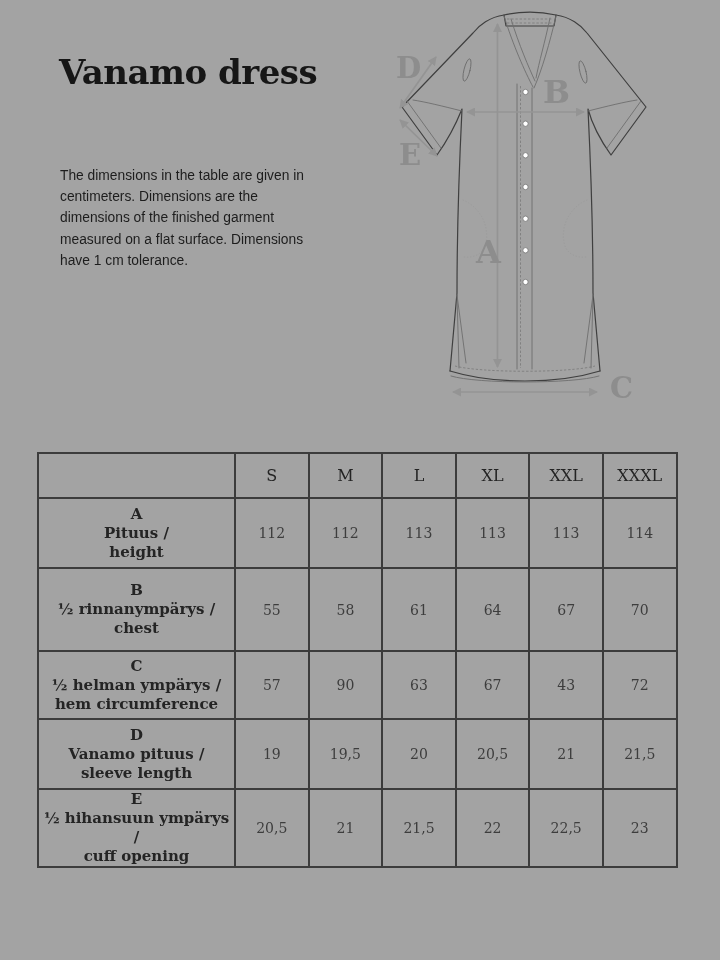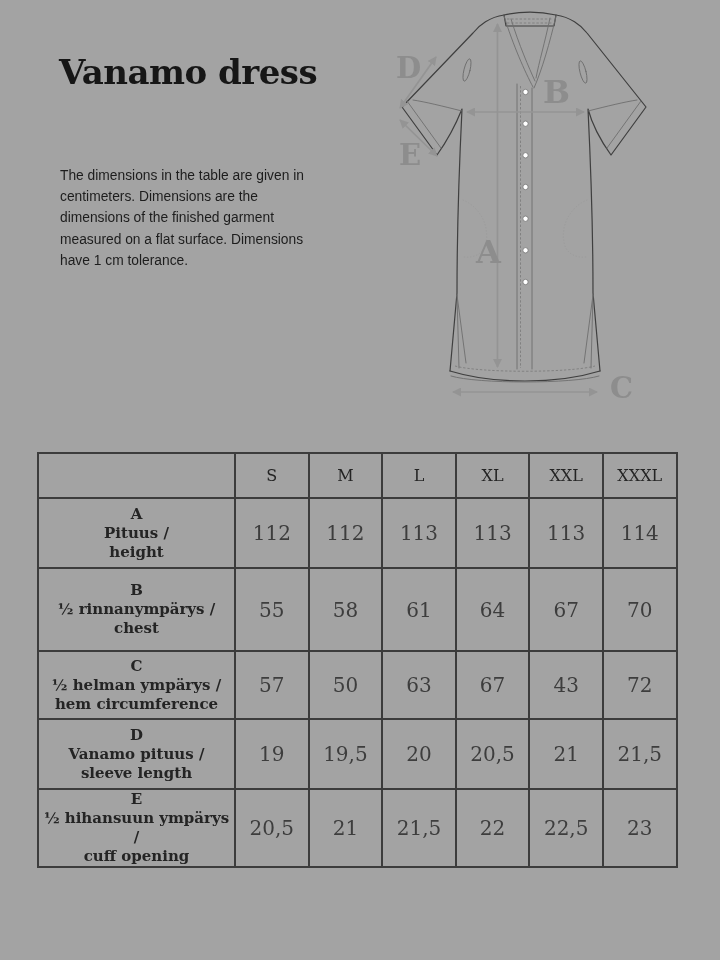--- a/index.html
+++ b/index.html
@@ -14,21 +14,21 @@
   .desc.en{top:161px;}
   .desc.fi{top:267px;}
   .drawing{position:absolute;left:380px;top:0;width:340px;height:420px;}
   table.sizes{position:absolute;left:37px;top:452px;width:639px;
               border-collapse:collapse;table-layout:fixed;}
   table.sizes td{border:2px solid #3c3c3c;text-align:center;vertical-align:middle;
                  padding:0;overflow:hidden;}
   td.szhead{font-family:"DejaVu Serif",serif;font-size:16px;font-weight:500;color:#242424;}
   td.lbl{font-family:"DejaVu Serif",serif;font-weight:700;font-size:15px;
          line-height:19px;color:#242424;}
-  td.val{font-family:"DejaVu Serif",serif;font-size:20px;color:#3d3d3d;border-radius:25px;}
+  td.val{font-family:"DejaVu Serif",serif;font-size:14px;color:#3d3d3d;border-radius:25px;}
 </style>
 </head>
 <body>
 
 <div class="page">
 
   <h1 class="title">Vanamo dress</h1>
 
   <p class="desc en">The dimensions in the table are given in centimeters. Dimensions are the dimensions of the finished garment measured on a flat surface. Dimensions have 1 cm tolerance.</p>
 
@@ -156,21 +156,21 @@
         <td class="val">70</td>
       </tr>
 
       <tr style="height:68px">
         <td class="lbl">
           <div>C</div>
           <div>½  helman ympärys /</div>
           <div>hem circumference</div>
         </td>
         <td class="val">57</td>
-        <td class="val">50</td>
+        <td class="val">90</td>
         <td class="val">63</td>
         <td class="val">67</td>
         <td class="val">43</td>
         <td class="val">72</td>
       </tr>
 
       <tr style="height:70px">
         <td class="lbl">
           <div>D</div>
           <div>Vanamo pituus /</div>

